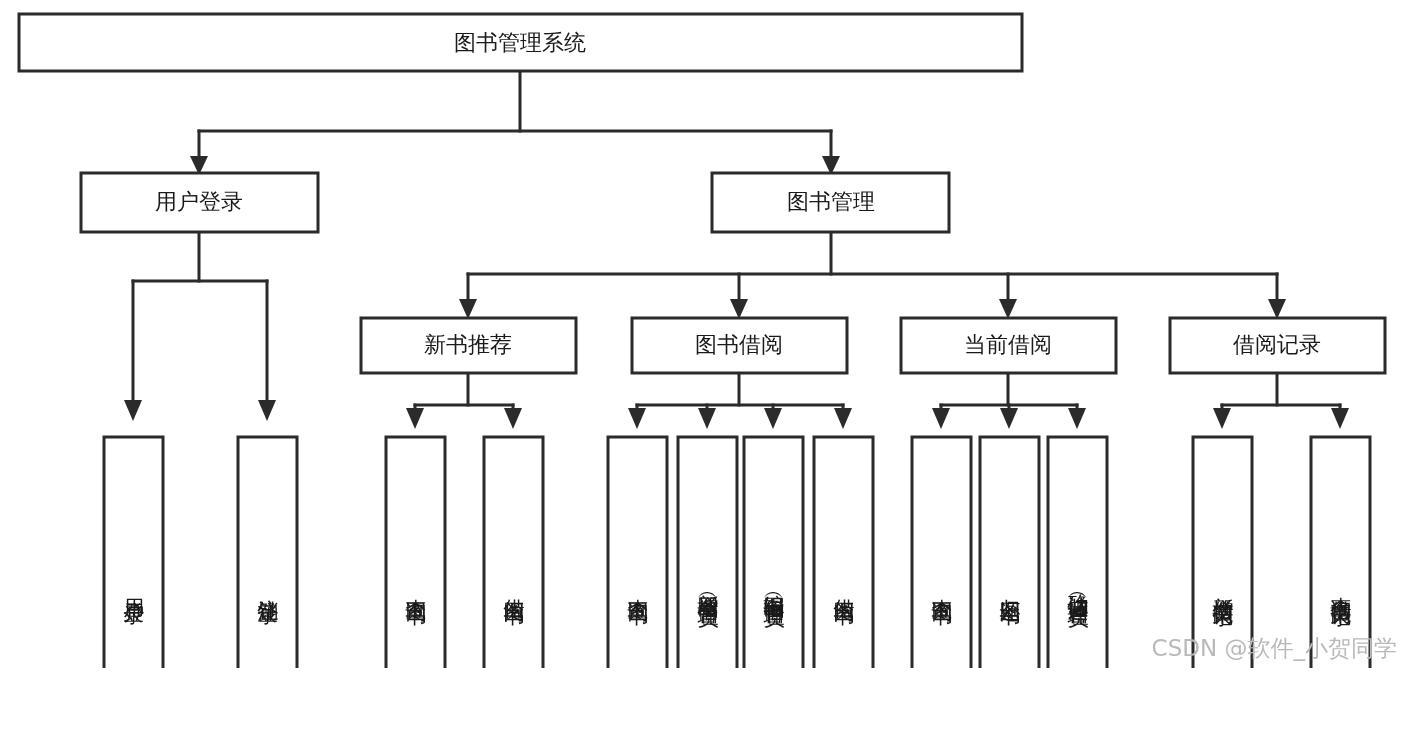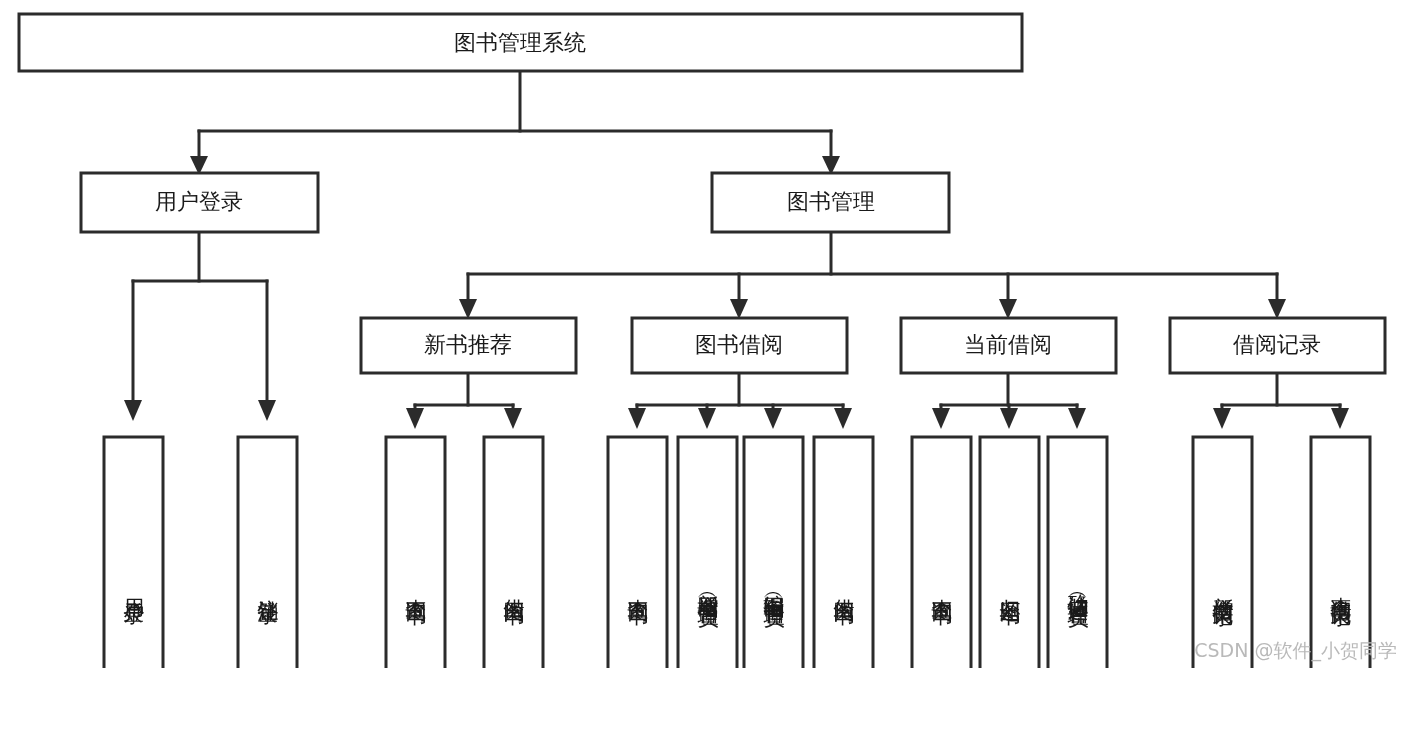--- a/index.html
+++ b/index.html
@@ -60,21 +60,21 @@
     justify-content: center;
     text-align: center;
     white-space: nowrap;
     pointer-events: none;
   }
   .watermark {
     position: absolute;
     right: 8px;
     bottom: 4px;
     font-family: "DejaVu Sans", "Liberation Sans", sans-serif;
-    font-size: 19px;
+    font-size: 23px;
     color: #b9b9b9;
     white-space: nowrap;
   }
 </style>
 </head>
 <body>
 
 <div id="diagram-root">
 
   <svg id="flow-svg" viewBox="0 0 1405 747">

